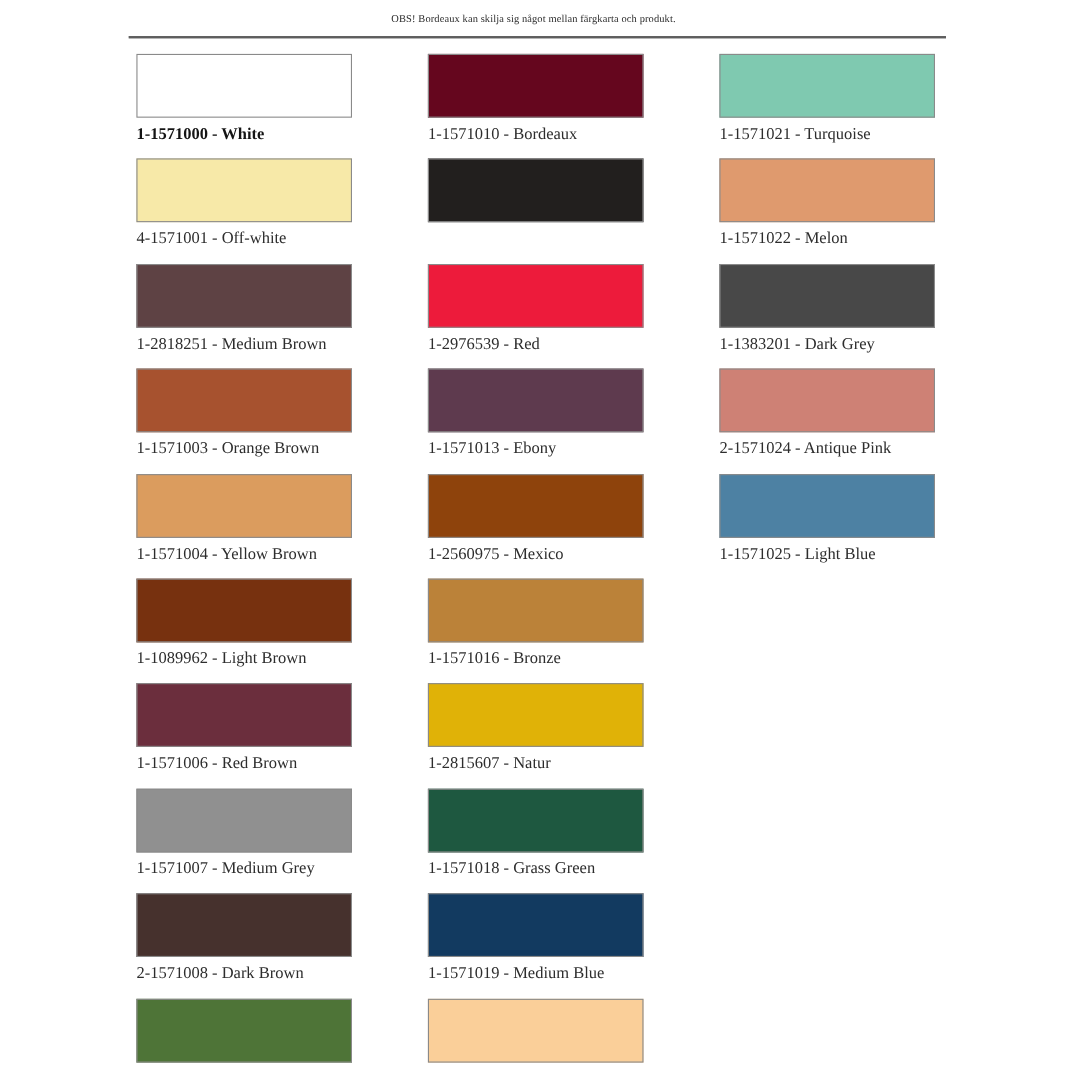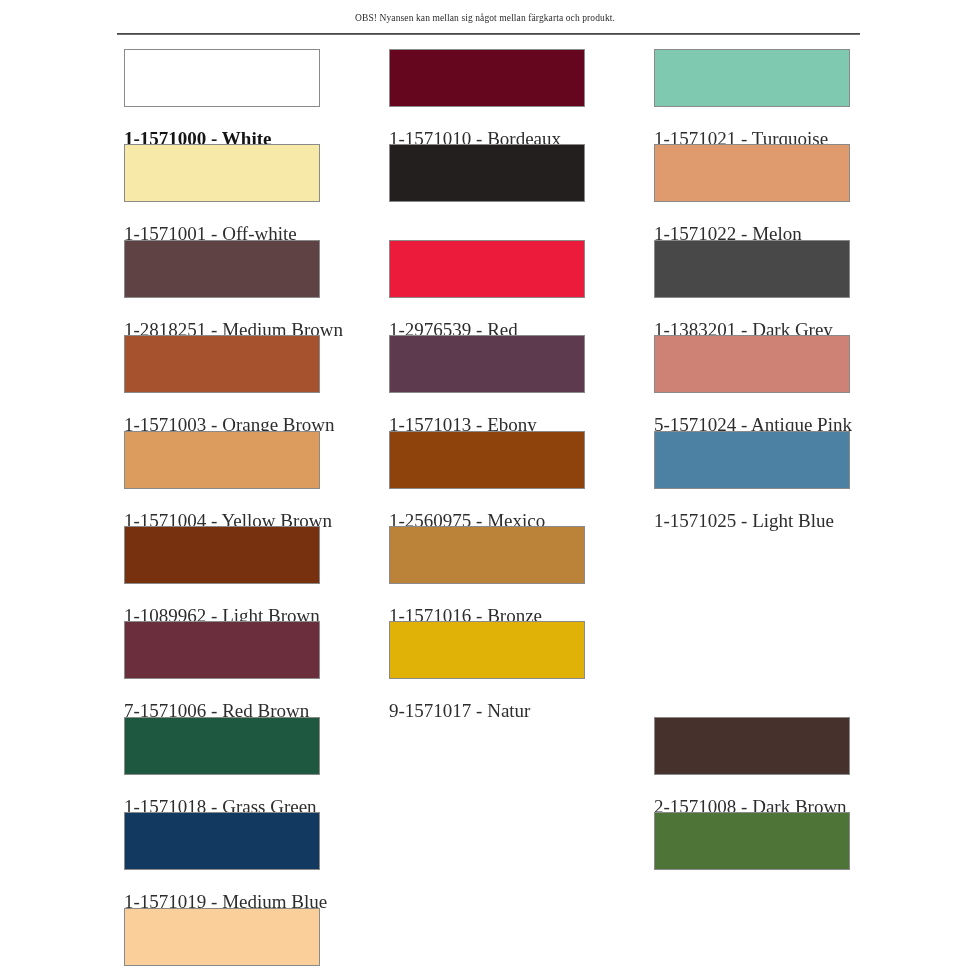--- a/index.html
+++ b/index.html
@@ -48,57 +48,57 @@
     position: relative;
   }
   .cell.empty { visibility: hidden; }
   .swatch {
     width: 196px;
     height: 58px;
     border: 1px solid #8a8a8a;
     box-sizing: border-box;
   }
   .caption {
-    margin-top: 23px;
+    margin-top: 7px;
     font-family: "Liberation Serif", "DejaVu Serif", serif;
-    font-size: 19px;
+    font-size: 15px;
     line-height: 17px;
     color: #2d2d2d;
     white-space: nowrap;
   }
   .caption.bold {
     font-weight: bold;
     color: #141414;
   }
 </style>
 </head>
 <body>
 
 <div class="page">
 
-  <div class="notice">OBS! Nyansen kan mellan sig något mellan färgkarta och produkt.</div>
+  <div class="notice">OBS! Bordeaux kan skilja sig något mellan färgkarta och produkt.</div>
 
   <div class="rule"></div>
 
   <div class="grid" id="swatch-grid">
       <div class="cell">
         <div class="swatch" title="1-1571000 - White" style="background: rgb(255, 255, 255);"></div>
         <div class="caption bold">1-1571000 - White</div>
       </div>
       <div class="cell">
         <div class="swatch" title="1-1571010 - Bordeaux" style="background: rgb(101, 6, 30);"></div>
         <div class="caption">1-1571010 - Bordeaux</div>
       </div>
       <div class="cell">
         <div class="swatch" title="1-1571021 - Turquoise" style="background: rgb(127, 201, 176);"></div>
         <div class="caption">1-1571021 - Turquoise</div>
       </div>
       <div class="cell">
         <div class="swatch" title="1-1571001 - Off-white" style="background: rgb(247, 233, 168);"></div>
-        <div class="caption">1-1571001 - Off-white</div>
+        <div class="caption">4-1571001 - Off-white</div>
       </div>
       <div class="cell">
         <div class="swatch" title="1-1571011 - Black" style="background: rgb(34, 31, 30);"></div>
       </div>
       <div class="cell">
         <div class="swatch" title="1-1571022 - Melon" style="background: rgb(223, 154, 110);"></div>
         <div class="caption">1-1571022 - Melon</div>
       </div>
       <div class="cell">
         <div class="swatch" title="1-1571002 - Medium Brown" style="background: rgb(94, 66, 68);"></div>
@@ -115,21 +115,21 @@
       <div class="cell">
         <div class="swatch" title="1-1571003 - Orange Brown" style="background: rgb(167, 82, 47);"></div>
         <div class="caption">1-1571003 - Orange Brown</div>
       </div>
       <div class="cell">
         <div class="swatch" title="1-1571013 - Ebony" style="background: rgb(94, 58, 78);"></div>
         <div class="caption">1-1571013 - Ebony</div>
       </div>
       <div class="cell">
         <div class="swatch" title="1-1571024 - Antique Pink" style="background: rgb(206, 129, 117);"></div>
-        <div class="caption">5-1571024 - Antique Pink</div>
+        <div class="caption">2-1571024 - Antique Pink</div>
       </div>
       <div class="cell">
         <div class="swatch" title="1-1571004 - Yellow Brown" style="background: rgb(219, 156, 94);"></div>
         <div class="caption">1-1571004 - Yellow Brown</div>
       </div>
       <div class="cell">
         <div class="swatch" title="1-1571015 - Mexico" style="background: rgb(142, 67, 12);"></div>
         <div class="caption">1-2560975 - Mexico</div>
       </div>
       <div class="cell">
@@ -140,27 +140,31 @@
         <div class="swatch" title="1-1571005 - Light Brown" style="background: rgb(119, 49, 15);"></div>
         <div class="caption">1-1089962 - Light Brown</div>
       </div>
       <div class="cell">
         <div class="swatch" title="1-1571016 - Bronze" style="background: rgb(187, 130, 57);"></div>
         <div class="caption">1-1571016 - Bronze</div>
       </div>
       <div class="cell empty"></div>
       <div class="cell">
         <div class="swatch" title="1-1571006 - Red Brown" style="background: rgb(107, 46, 61);"></div>
-        <div class="caption">7-1571006 - Red Brown</div>
+        <div class="caption">1-1571006 - Red Brown</div>
       </div>
       <div class="cell">
         <div class="swatch" title="1-1571017 - Natur" style="background: rgb(224, 178, 7);"></div>
-        <div class="caption">9-1571017 - Natur</div>
+        <div class="caption">1-2815607 - Natur</div>
       </div>
       <div class="cell empty"></div>
+      <div class="cell">
+        <div class="swatch" title="1-1571007 - Medium Grey" style="background: rgb(144, 144, 144);"></div>
+        <div class="caption">1-1571007 - Medium Grey</div>
+      </div>
       <div class="cell">
         <div class="swatch" title="1-1571018 - Grass Green" style="background: rgb(30, 88, 64);"></div>
         <div class="caption">1-1571018 - Grass Green</div>
       </div>
       <div class="cell empty"></div>
       <div class="cell">
         <div class="swatch" title="1-1571008 - Dark Brown" style="background: rgb(70, 49, 45);"></div>
         <div class="caption">2-1571008 - Dark Brown</div>
       </div>
       <div class="cell">

